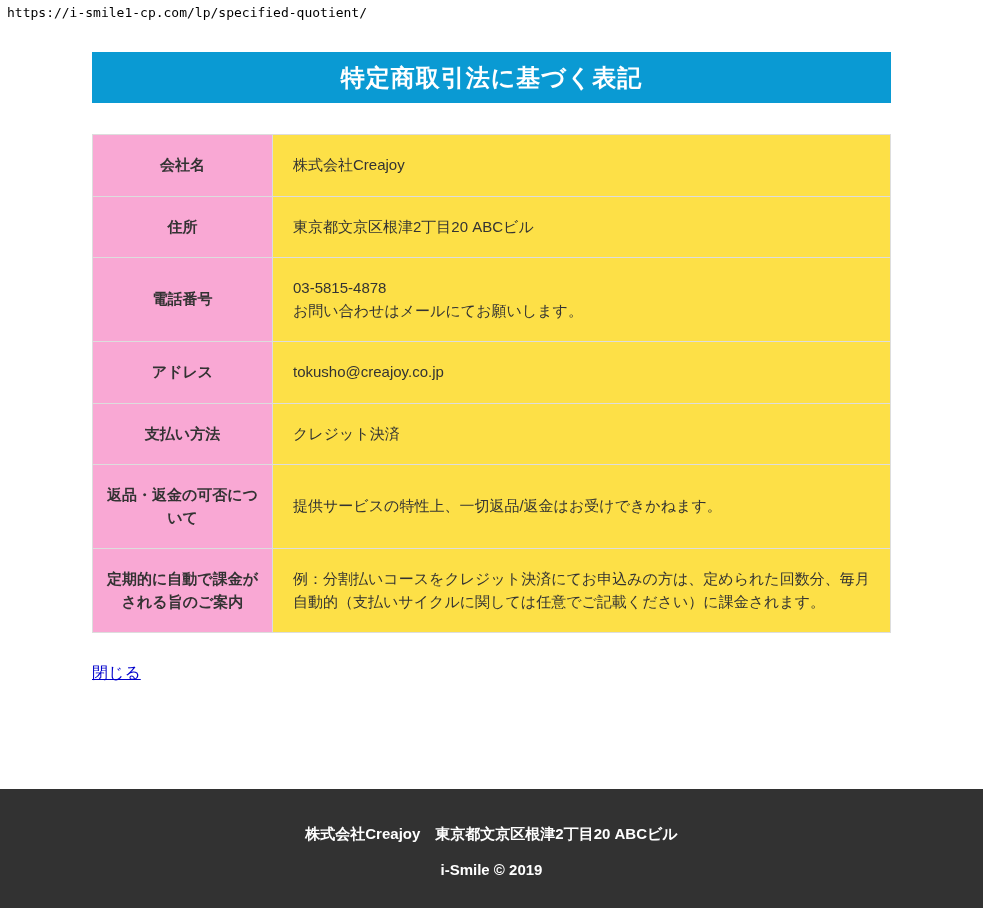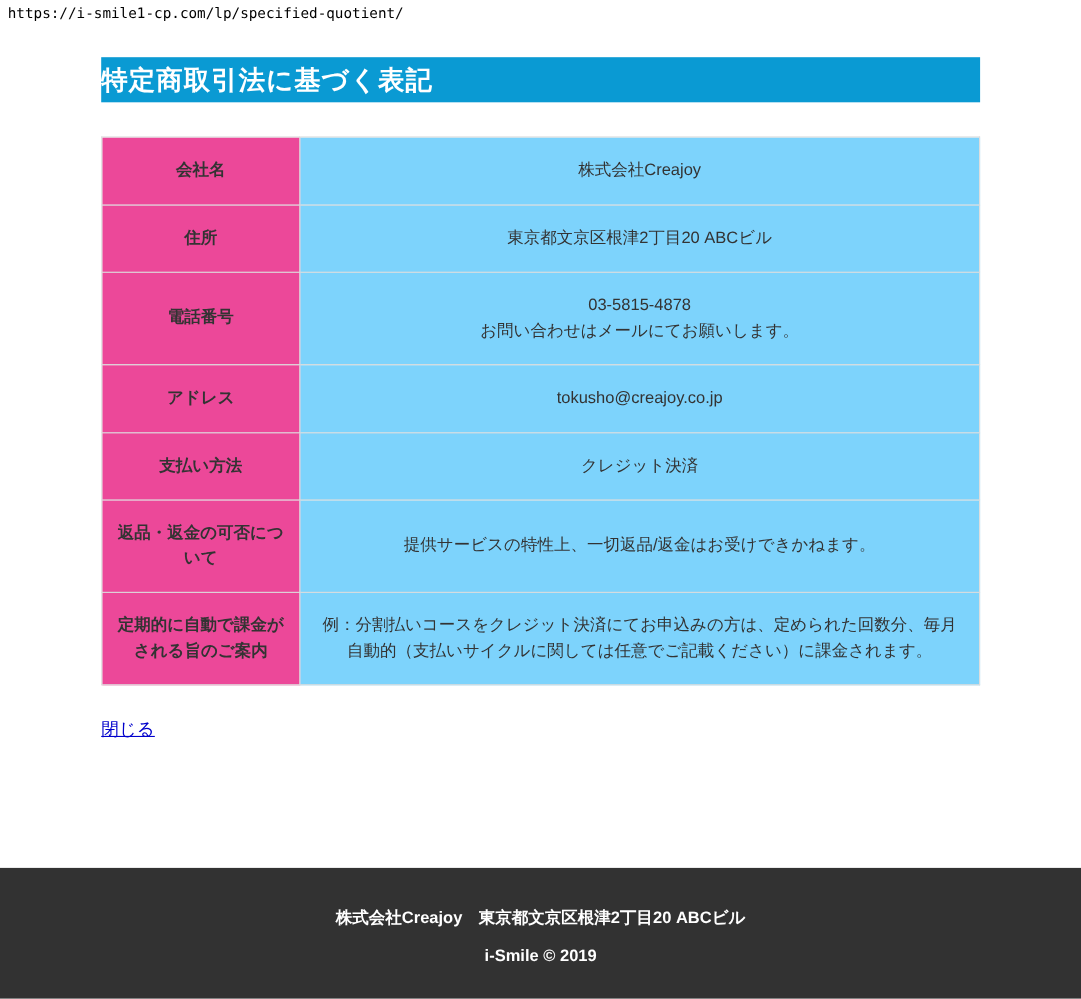--- a/index.html
+++ b/index.html
@@ -18,53 +18,54 @@
     font-size: 13px;
     color: #000000;
     height: 26px;
   }
   .container {
     width: 799px;
     margin: 0 auto;
   }
   .banner {
     margin-top: 26px;
-    height: 41px;
+    height: 51px;
     background: #0a9ad3;
     color: #ffffff;
     display: flex;
     align-items: center;
+    justify-content: center;
     font-size: 24px;
     font-weight: bold;
     letter-spacing: 1px;
     font-family: Liberation Mono, monospace;
   }
   table.tokusho {
     margin-top: 31px;
     width: 100%;
     border-collapse: collapse;
   }
   table.tokusho th,
   table.tokusho td {
     border: 1px solid #dddddd;
     font-size: 15px;
     line-height: 1.5;
     vertical-align: middle;
   }
   table.tokusho th {
     width: 180px;
-    background: #ec4899;
+    background: #f9a8d4;
     font-weight: bold;
     text-align: center;
     padding: 19px 12px;
     color: #333333;
   }
   table.tokusho td {
-    background: #7dd3fc;
-    text-align: center;
+    background: #fde047;
+    text-align: left;
     padding: 19px 20px;
     white-space: pre-line;
     color: #333333;
   }
   .close-wrap {
     text-align: left;
     margin: 30px 0 38px;
   }
   .close-link {
     color: #0000cc;

